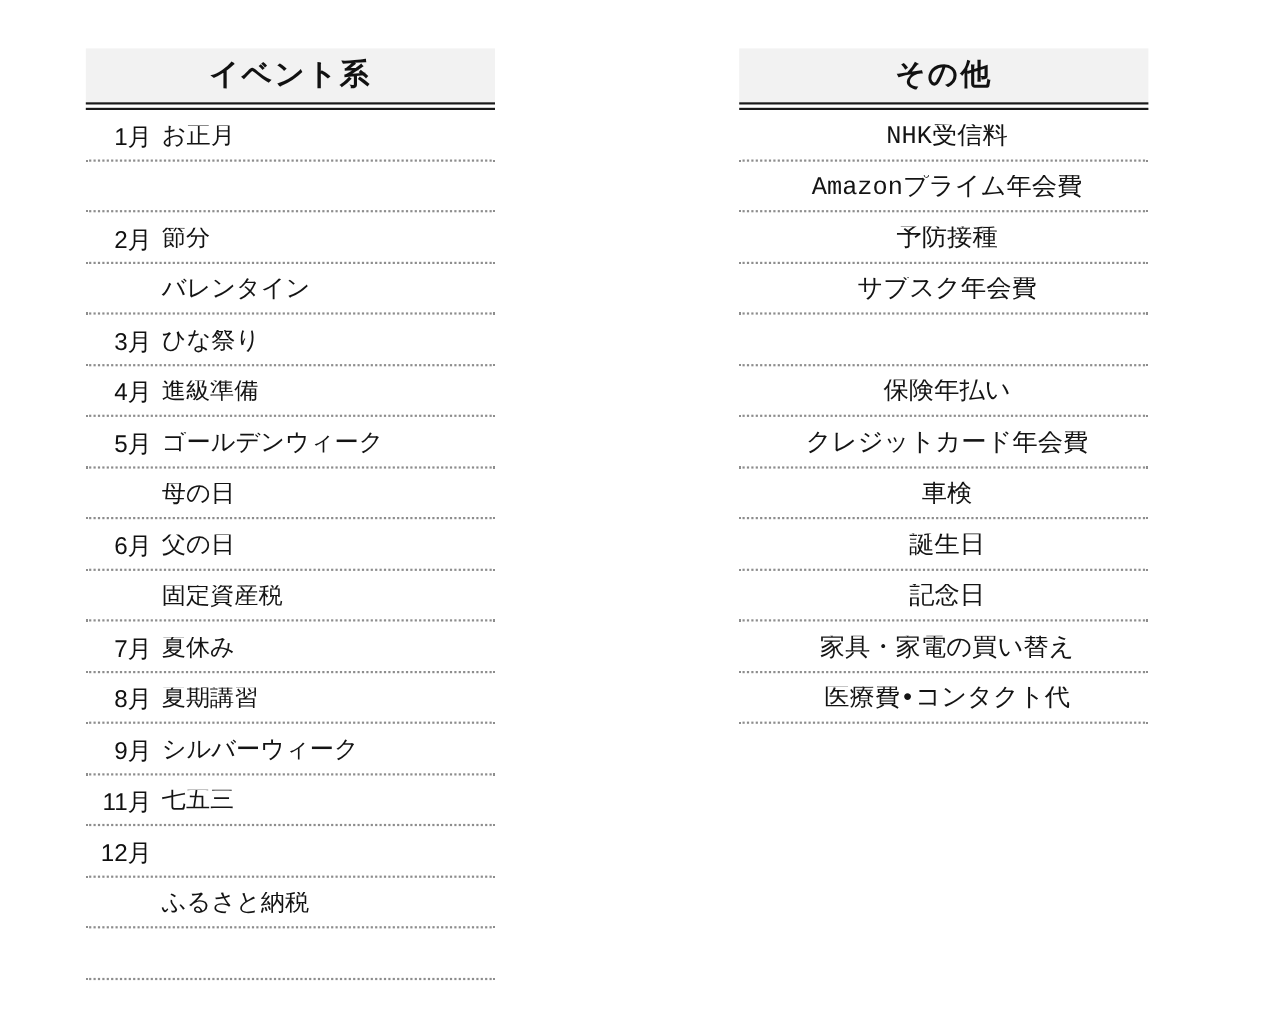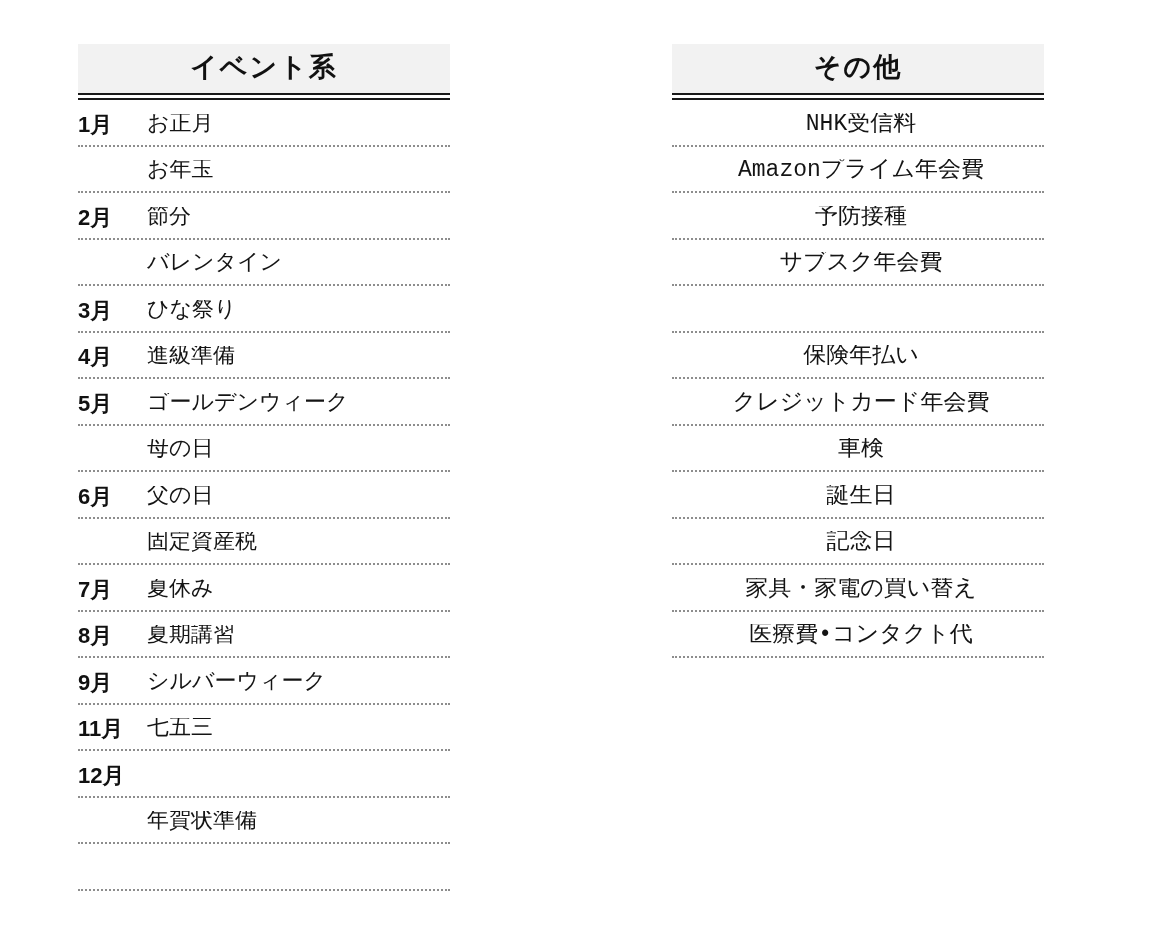--- a/index.html
+++ b/index.html
@@ -63,22 +63,22 @@
     border-bottom: 2px dotted #8d8d8d;
   }
 
   .row.blank {
     border-bottom: 2px dotted #8d8d8d;
   }
 
   .month {
     width: 66px;
     flex: 0 0 66px;
-    text-align: left;
-    font-weight: bold;
+    text-align: right;
+    font-weight: normal;
     font-size: 22px;
     line-height: 1;
     padding-bottom: 9px;
     padding-right: 6px;
     box-sizing: border-box;
     color: #111111;
   }
 
   .label {
     flex: 1 1 auto;
@@ -108,21 +108,20 @@
     <div class="column col-events">
       <div class="col-header">イベント系</div>
       <div class="double-rule"></div>
       <div class="rows">
         <div class="row">
           <div class="month">1月</div>
           <div class="label">お正月</div>
         </div>
         <div class="row">
           <div class="month"></div>
-          <div class="label">お年玉</div>
         </div>
         <div class="row">
           <div class="month">2月</div>
           <div class="label">節分</div>
         </div>
         <div class="row">
           <div class="month"></div>
           <div class="label">バレンタイン</div>
         </div>
         <div class="row">
@@ -163,21 +162,21 @@
         </div>
         <div class="row">
           <div class="month">11月</div>
           <div class="label">七五三</div>
         </div>
         <div class="row">
           <div class="month">12月</div>
         </div>
         <div class="row">
           <div class="month"></div>
-          <div class="label">年賀状準備</div>
+          <div class="label">ふるさと納税</div>
         </div>
         <div class="row">
           <div class="month"></div>
         </div>
       </div>
     </div>
 
     <div class="column col-other">
       <div class="col-header">その他</div>
       <div class="double-rule"></div>

